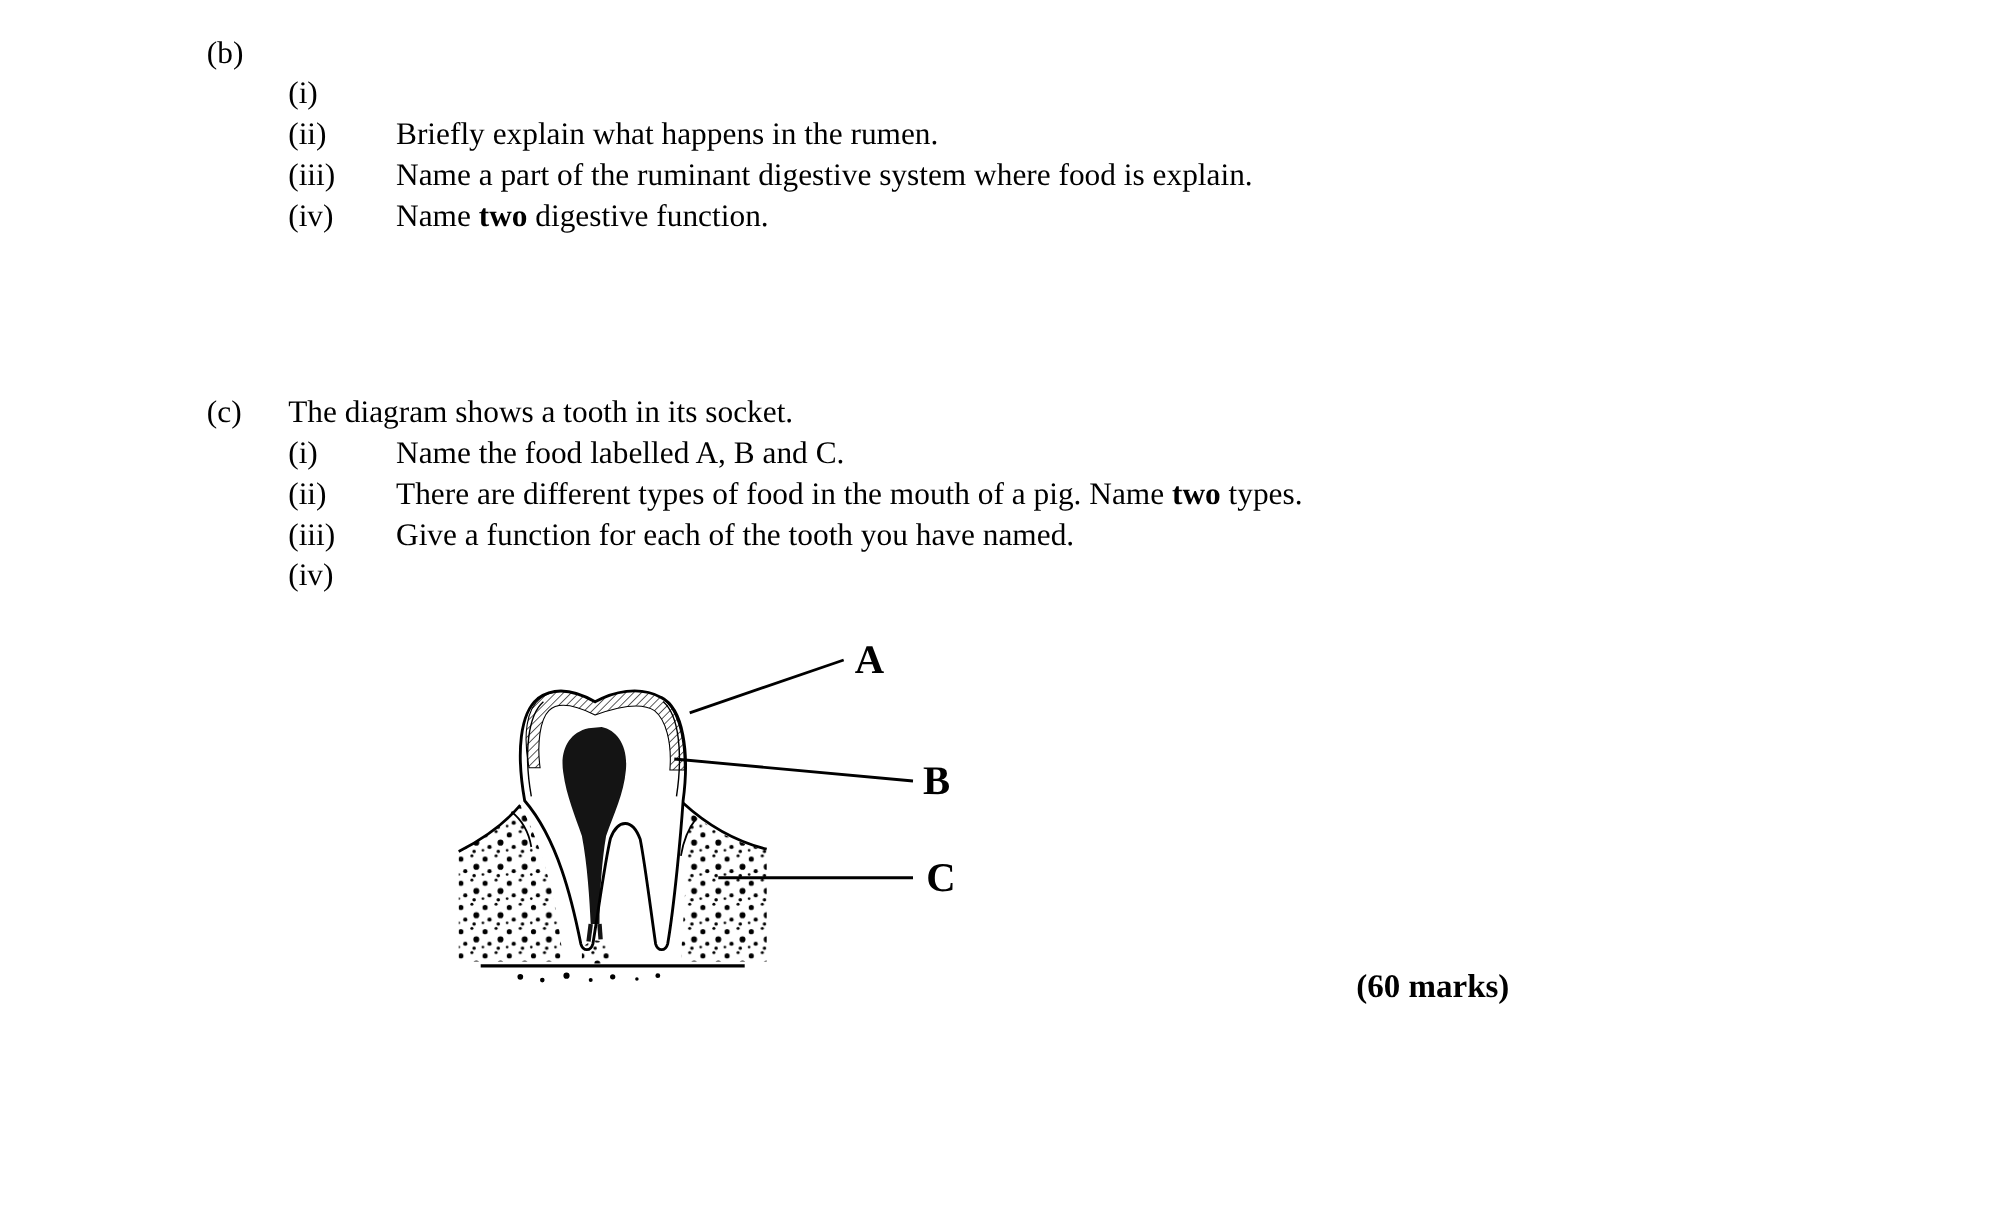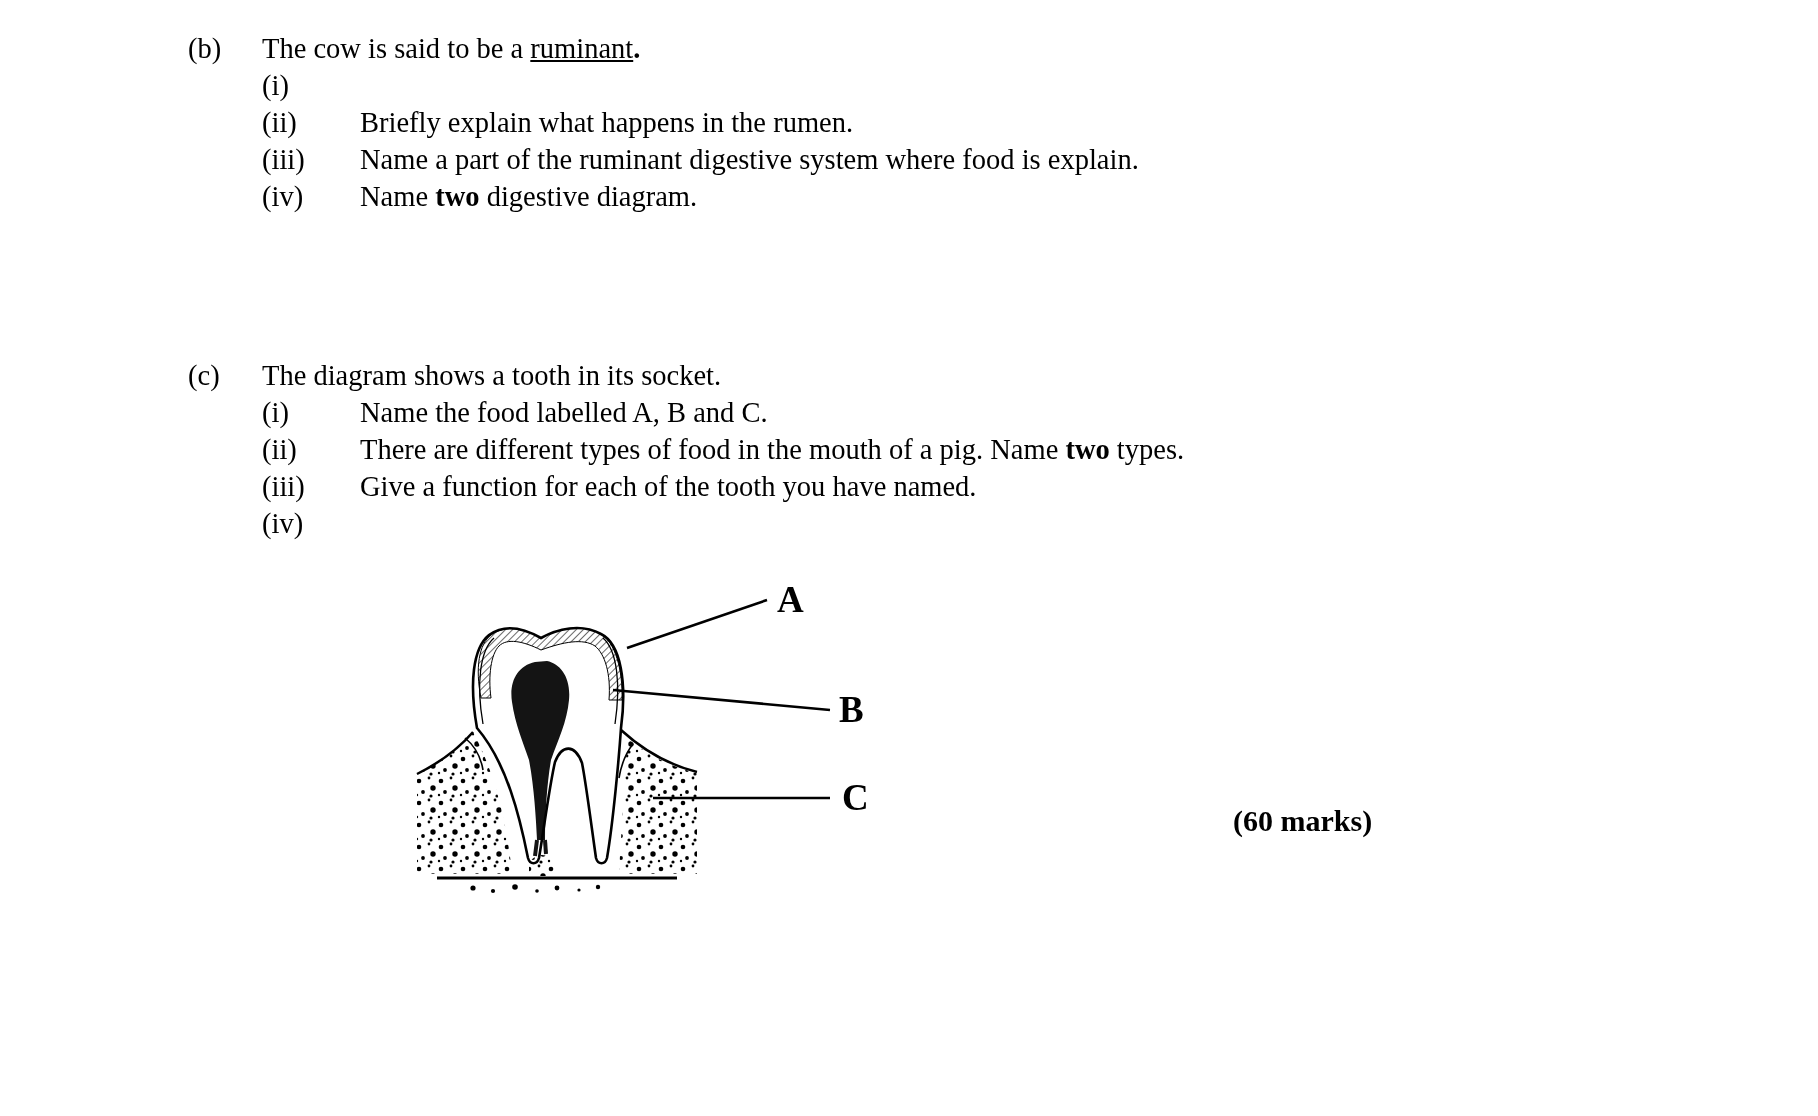--- a/index.html
+++ b/index.html
@@ -13,45 +13,44 @@
   #sec-c{top:357px;}
   .row{display:flex;align-items:baseline;}
   .qlabel{flex:0 0 74px;width:74px;}
   .items{margin-left:74px;}
   .inum{flex:0 0 98px;width:98px;}
   .u{text-decoration:underline;}
   .b{font-weight:bold;}
   #diagram{position:absolute;left:415px;top:578px;width:470px;height:336px;}
   #diagram svg{display:block;}
   #diagram text{font-family:"Liberation Serif",serif;font-weight:bold;font-size:37px;fill:#000;}
-  #marks{position:absolute;left:1233px;top:804px;font-size:30px;font-weight:bold;text-align:right;}
+  #marks{position:absolute;left:1233px;top:880px;font-size:30px;font-weight:bold;text-align:right;}
 </style>
 </head>
 <body>
 
 <div class="section" id="sec-b">
   <div class="row">
     <span class="qlabel">(b)</span>
-    <span><span>The cow is said to be a </span><span class="u">ruminant</span><span class="b">.</span></span>
   </div>
   <div class="items">
     <div class="row">
       <span class="inum">(i)</span>
     </div>
     <div class="row">
       <span class="inum">(ii)</span>
       <span><span>Briefly explain what happens in the rumen.</span><span class="b"></span><span></span></span>
     </div>
     <div class="row">
       <span class="inum">(iii)</span>
       <span><span>Name a part of the ruminant digestive system where food is explain.</span><span class="b"></span><span></span></span>
     </div>
     <div class="row">
       <span class="inum">(iv)</span>
-      <span><span>Name </span><span class="b">two</span><span> digestive diagram.</span></span>
+      <span><span>Name </span><span class="b">two</span><span> digestive function.</span></span>
     </div>
   </div>
 </div>
 
 <div class="section" id="sec-c">
   <div class="row">
     <span class="qlabel">(c)</span>
     <span><span>The diagram shows a tooth in its socket.</span><span class="u"></span><span class="b"></span></span>
   </div>
   <div class="items">

